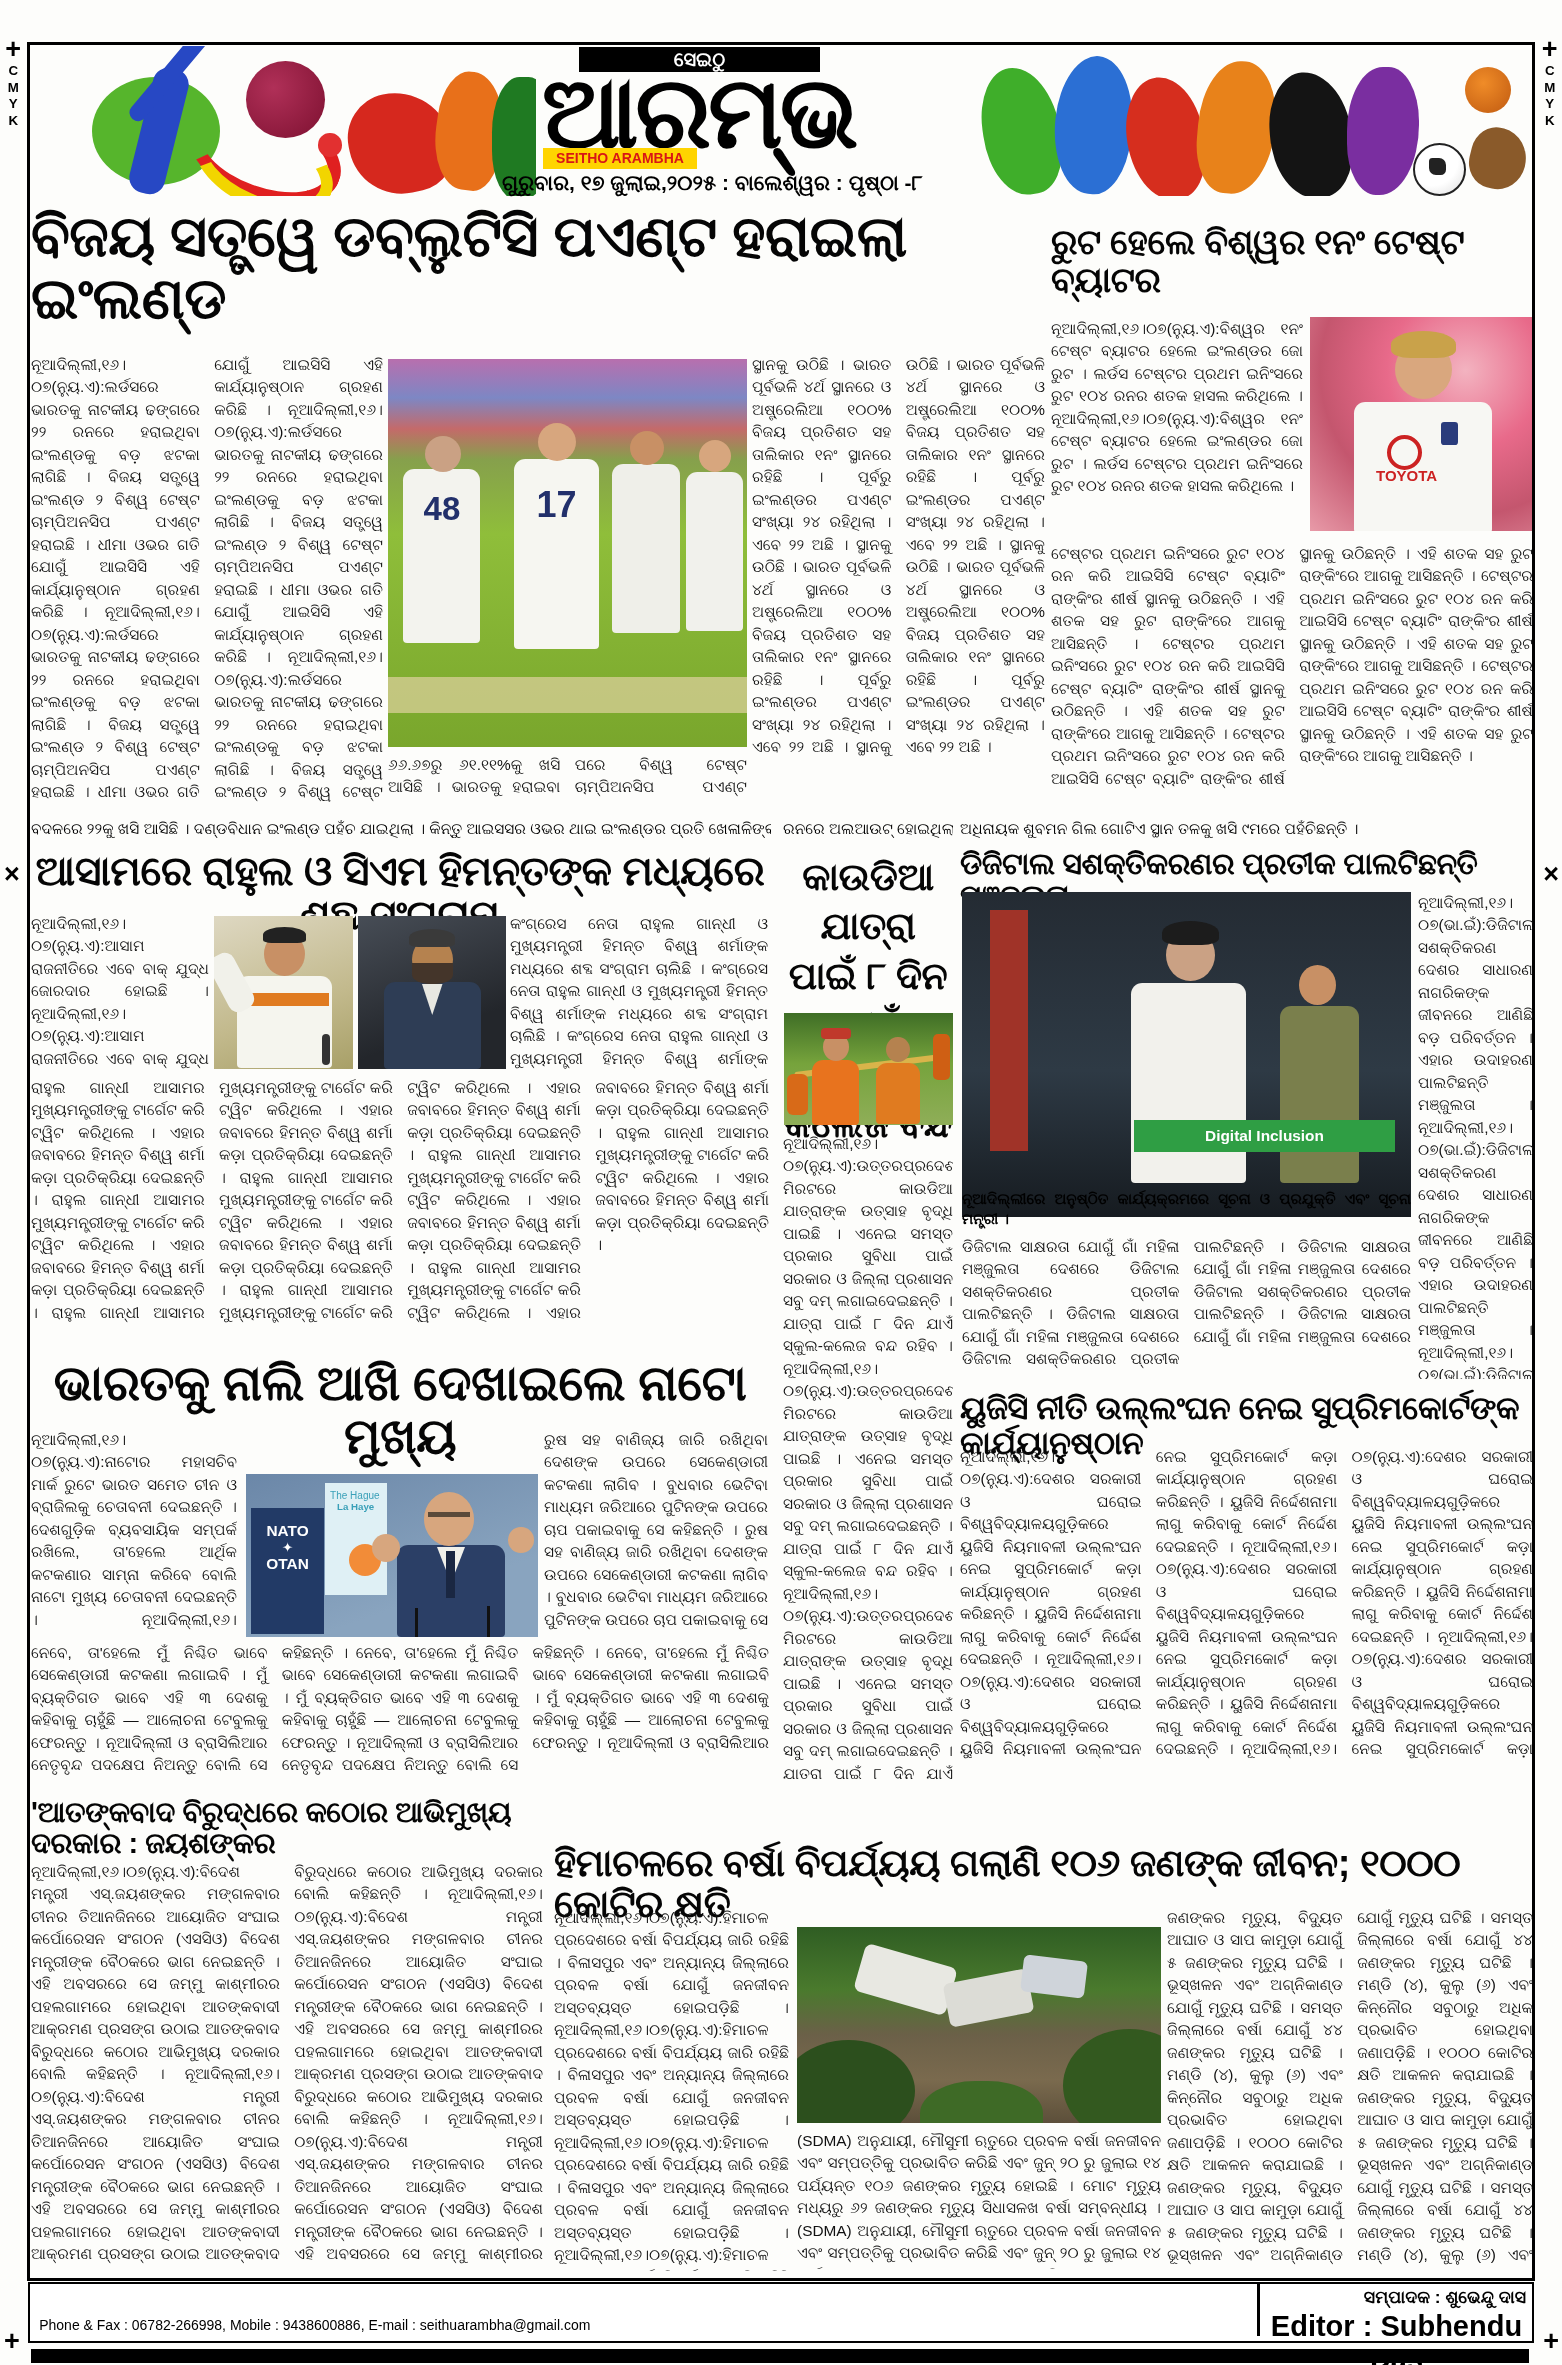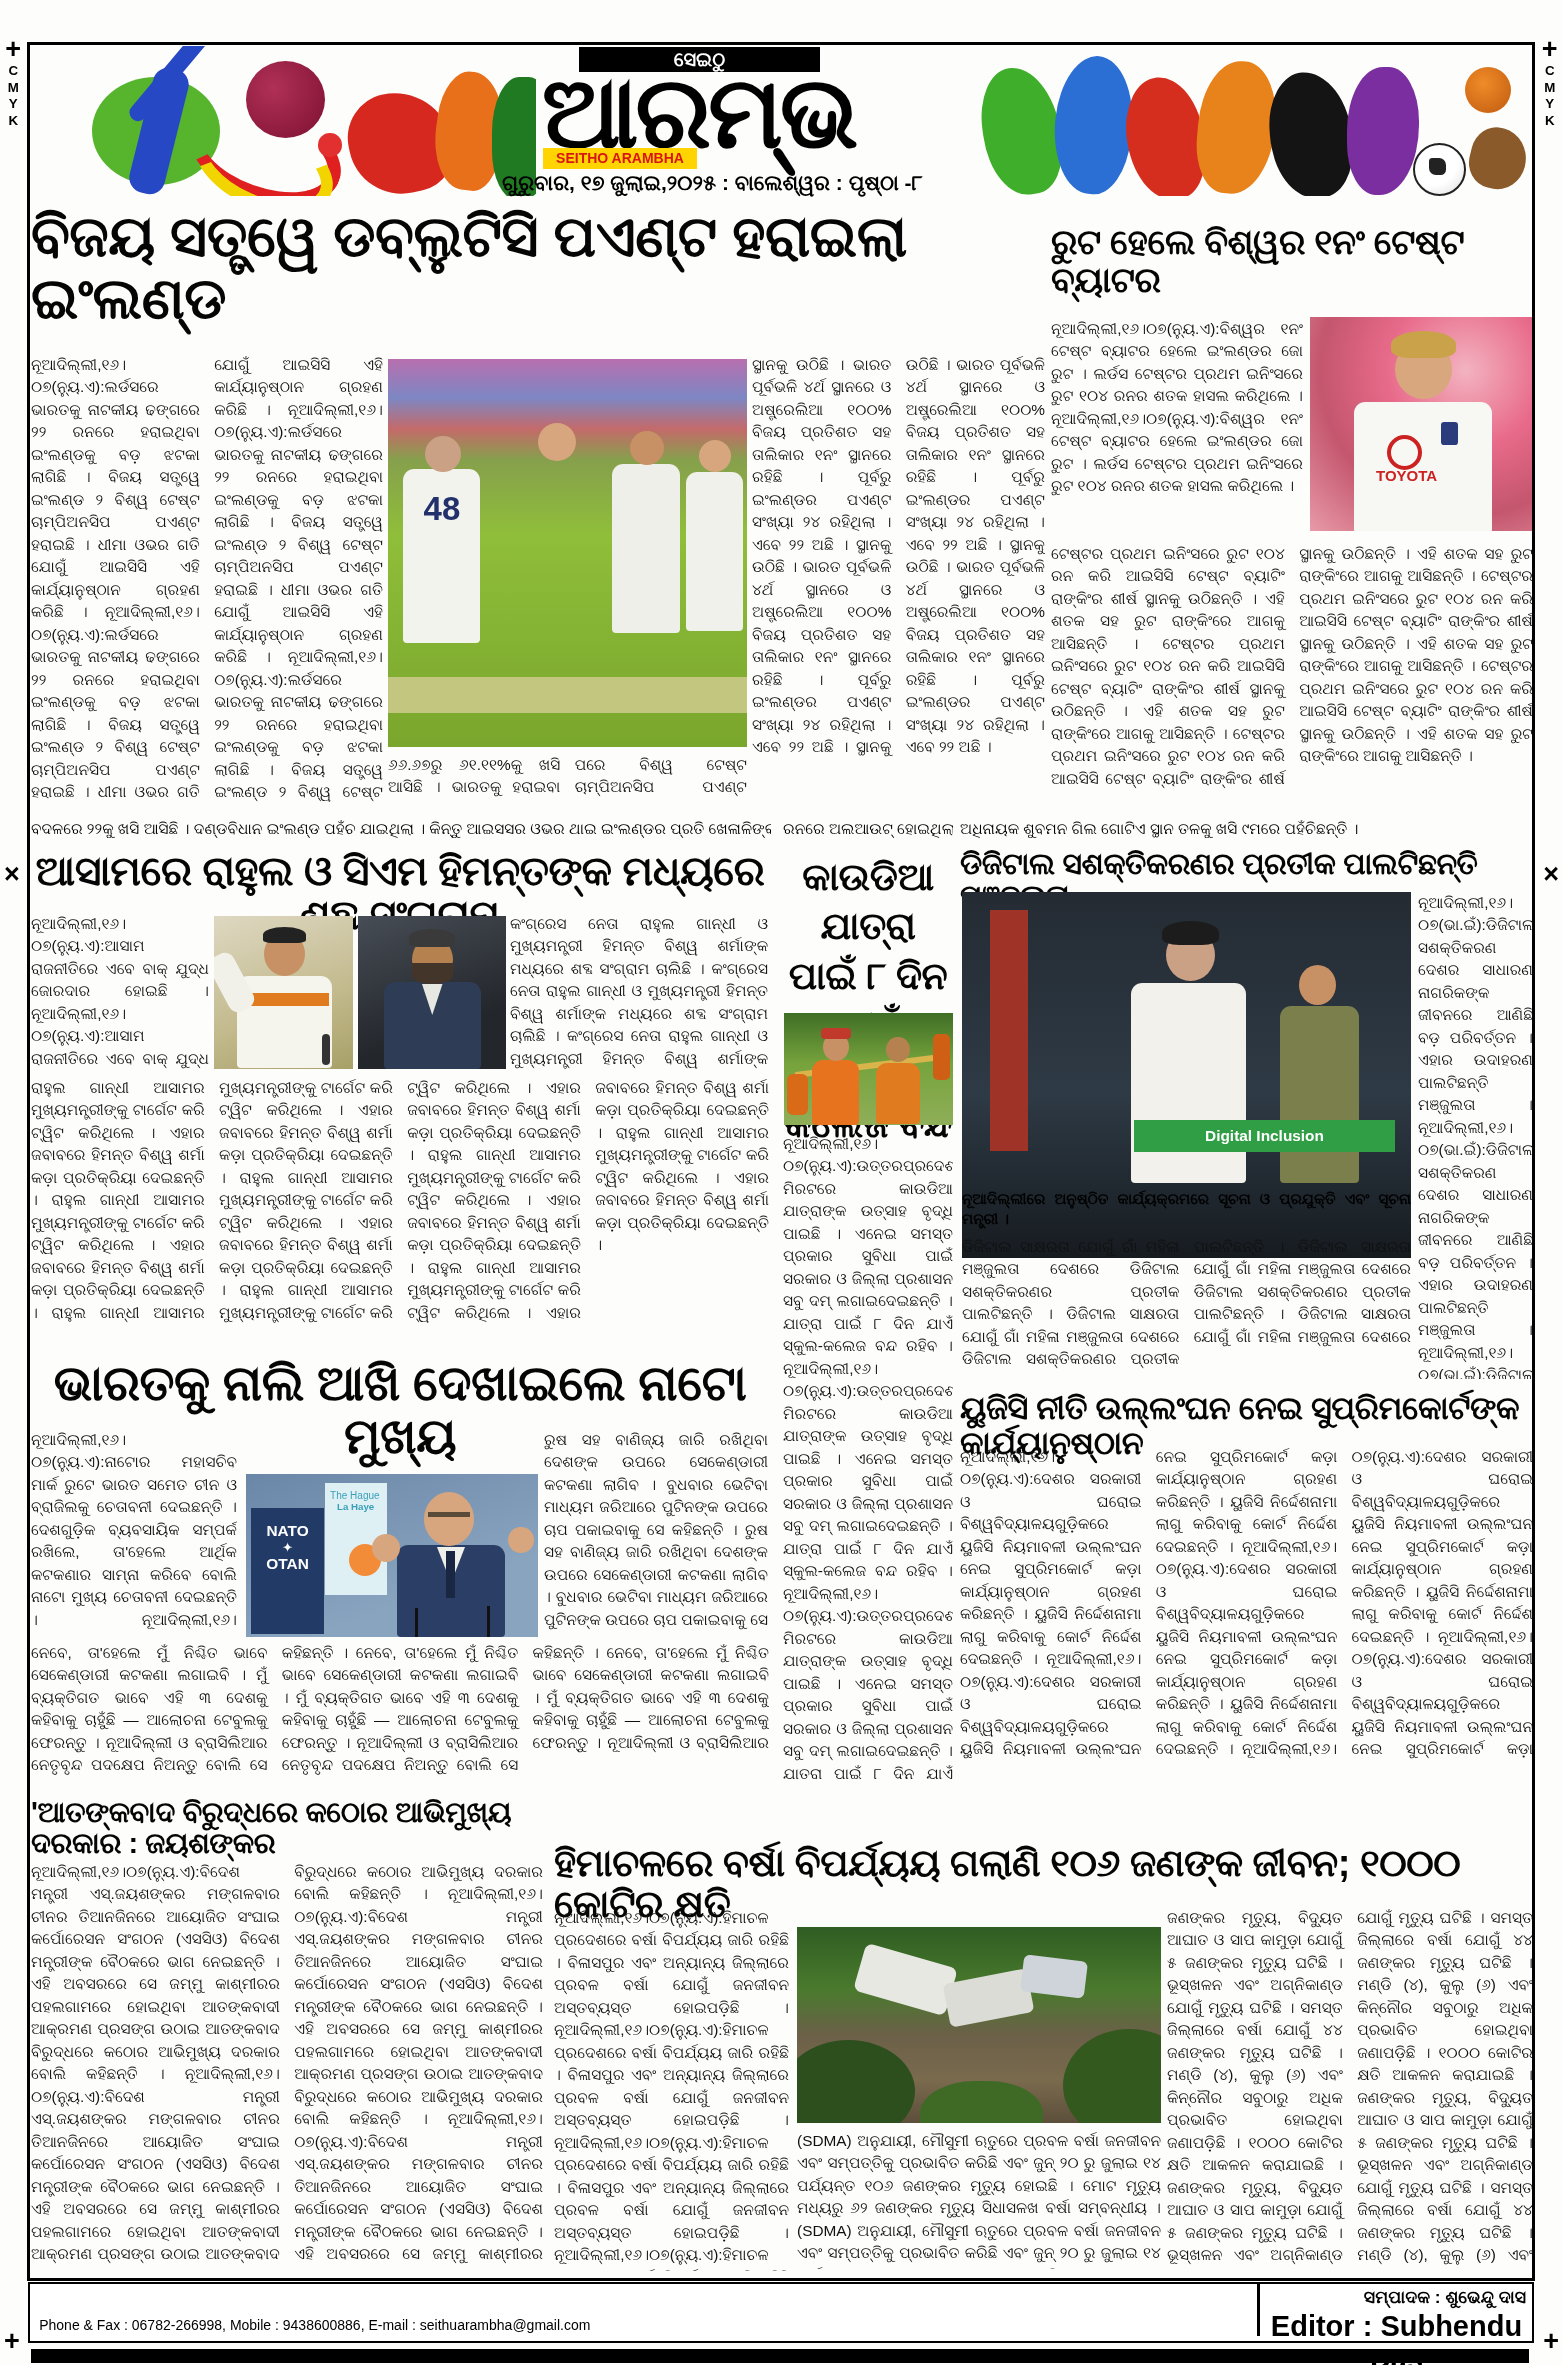--- a/index.html
+++ b/index.html
@@ -87,20 +87,23 @@
 <div class="abs headline" style="left:1051px;top:223px;width:482px;height:59px;font-size:35px;">ରୁଟ ହେଲେ ବିଶ୍ୱର ୧ନଂ ଟେଷ୍ଟ ବ୍ୟାଟର</div>
 
 <div class="abs body-text cols2" style="left:31px;top:354px;width:352px;height:451px;">ନୂଆଦିଲ୍ଲୀ,୧୬।୦୭(ନ୍ୟୁ.ଏ):ଲର୍ଡସରେ ଭାରତକୁ ନାଟକୀୟ ଢଙ୍ଗରେ ୨୨ ରନରେ ହରାଇଥିବା ଇଂଲଣ୍ଡକୁ ବଡ଼ ଝଟକା ଲାଗିଛି । ବିଜୟ ସତ୍ତ୍ୱେ ଇଂଲଣ୍ଡ ୨ ବିଶ୍ୱ ଟେଷ୍ଟ ଚାମ୍ପିଅନସିପ ପଏଣ୍ଟ ହରାଇଛି । ଧୀମା ଓଭର ଗତି ଯୋଗୁଁ ଆଇସିସି ଏହି କାର୍ଯ୍ୟାନୁଷ୍ଠାନ ଗ୍ରହଣ କରିଛି । ନୂଆଦିଲ୍ଲୀ,୧୬।୦୭(ନ୍ୟୁ.ଏ):ଲର୍ଡସରେ ଭାରତକୁ ନାଟକୀୟ ଢଙ୍ଗରେ ୨୨ ରନରେ ହରାଇଥିବା ଇଂଲଣ୍ଡକୁ ବଡ଼ ଝଟକା ଲାଗିଛି । ବିଜୟ ସତ୍ତ୍ୱେ ଇଂଲଣ୍ଡ ୨ ବିଶ୍ୱ ଟେଷ୍ଟ ଚାମ୍ପିଅନସିପ ପଏଣ୍ଟ ହରାଇଛି । ଧୀମା ଓଭର ଗତି ଯୋଗୁଁ ଆଇସିସି ଏହି କାର୍ଯ୍ୟାନୁଷ୍ଠାନ ଗ୍ରହଣ କରିଛି । ନୂଆଦିଲ୍ଲୀ,୧୬।୦୭(ନ୍ୟୁ.ଏ):ଲର୍ଡସରେ ଭାରତକୁ ନାଟକୀୟ ଢଙ୍ଗରେ ୨୨ ରନରେ ହରାଇଥିବା ଇଂଲଣ୍ଡକୁ ବଡ଼ ଝଟକା ଲାଗିଛି । ବିଜୟ ସତ୍ତ୍ୱେ ଇଂଲଣ୍ଡ ୨ ବିଶ୍ୱ ଟେଷ୍ଟ ଚାମ୍ପିଅନସିପ ପଏଣ୍ଟ ହରାଇଛି । ଧୀମା ଓଭର ଗତି ଯୋଗୁଁ ଆଇସିସି ଏହି କାର୍ଯ୍ୟାନୁଷ୍ଠାନ ଗ୍ରହଣ କରିଛି । ନୂଆଦିଲ୍ଲୀ,୧୬।୦୭(ନ୍ୟୁ.ଏ):ଲର୍ଡସରେ ଭାରତକୁ ନାଟକୀୟ ଢଙ୍ଗରେ ୨୨ ରନରେ ହରାଇଥିବା ଇଂଲଣ୍ଡକୁ ବଡ଼ ଝଟକା ଲାଗିଛି । ବିଜୟ ସତ୍ତ୍ୱେ ଇଂଲଣ୍ଡ ୨ ବିଶ୍ୱ ଟେଷ୍ଟ ଚାମ୍ପିଅନସିପ ପଏଣ୍ଟ ହରାଇଛି । ଧୀମା ଓଭର ଗତି ଯୋଗୁଁ ଆଇସିସି ଏହି କାର୍ଯ୍ୟାନୁଷ୍ଠାନ ଗ୍ରହଣ କରିଛି ।</div>
 
 <div class="photo" style="left:388px;top:359px;width:359px;height:388px;background:linear-gradient(180deg,#b86fae 0%,#7d87c4 10%,#c46a6a 18%,#86a04c 26%,#8fbe3a 45%,#79a62c 100%);">
   <div class="shape" style="left:0;top:318px;width:359px;height:36px;background:#d9cf9a;opacity:.75;"></div>
   <div class="fig-torso" style="left:15.4px;top:110px;width:77px;height:174px;background:#f3f3ee;">
     <div class="shirt-num" style="font-size:33px;margin-top:20.5px;">48</div>
   </div>
   <div class="fig-head" style="left:37px;top:77px;width:36px;height:36px;background:#caa184;"></div>
+  <div class="fig-torso" style="left:126px;top:100px;width:85px;height:190px;background:#f6f6f1;">
+    <div class="shirt-num" style="font-size:36px;margin-top:24.6px;">17</div>
+  </div>
   <div class="fig-head" style="left:150px;top:64px;width:38px;height:38px;background:#d7a67e;"></div>
   <div class="fig-torso" style="left:224px;top:105px;width:68px;height:169px;background:#efefe9;"></div>
   <div class="fig-head" style="left:242px;top:72px;width:34px;height:34px;background:#c89065;"></div>
   <div class="fig-torso" style="left:298px;top:113px;width:57px;height:159px;background:#f1f1ec;"></div>
   <div class="fig-head" style="left:311px;top:81px;width:32px;height:32px;background:#d7a67e;"></div>
 </div>
 <div class="abs body-text cols2" style="left:388px;top:754px;width:359px;height:61px;">୬୬.୬୭ରୁ ୬୧.୧୧%କୁ ଖସି ଆସିଛି । ଭାରତକୁ ହରାଇବା ପରେ ବିଶ୍ୱ ଟେଷ୍ଟ ଚାମ୍ପିଅନସିପ ପଏଣ୍ଟ ଟେବୁଲର ୨ୟ ସ୍ଥାନରେ ରହିଛି । ୬୬.୬୭ରୁ ୬୧.୧୧%କୁ ଖସି ଆସିଛି । ଭାରତକୁ ହରାଇବା ପରେ ବିଶ୍ୱ ଟେଷ୍ଟ ଚାମ୍ପିଅନସିପ ପଏଣ୍ଟ ଟେବୁଲର ୨ୟ ସ୍ଥାନରେ ରହିଛି ।</div>
 
 <div class="abs body-text cols2" style="left:752px;top:354px;width:293px;height:461px;">ସ୍ଥାନକୁ ଉଠିଛି । ଭାରତ ପୂର୍ବଭଳି ୪ର୍ଥ ସ୍ଥାନରେ ଓ ଅଷ୍ଟ୍ରେଲିଆ ୧୦୦% ବିଜୟ ପ୍ରତିଶତ ସହ ତାଲିକାର ୧ନଂ ସ୍ଥାନରେ ରହିଛି । ପୂର୍ବରୁ ଇଂଲଣ୍ଡର ପଏଣ୍ଟ ସଂଖ୍ୟା ୨୪ ରହିଥିଲା । ଏବେ ୨୨ ଅଛି । ସ୍ଥାନକୁ ଉଠିଛି । ଭାରତ ପୂର୍ବଭଳି ୪ର୍ଥ ସ୍ଥାନରେ ଓ ଅଷ୍ଟ୍ରେଲିଆ ୧୦୦% ବିଜୟ ପ୍ରତିଶତ ସହ ତାଲିକାର ୧ନଂ ସ୍ଥାନରେ ରହିଛି । ପୂର୍ବରୁ ଇଂଲଣ୍ଡର ପଏଣ୍ଟ ସଂଖ୍ୟା ୨୪ ରହିଥିଲା । ଏବେ ୨୨ ଅଛି । ସ୍ଥାନକୁ ଉଠିଛି । ଭାରତ ପୂର୍ବଭଳି ୪ର୍ଥ ସ୍ଥାନରେ ଓ ଅଷ୍ଟ୍ରେଲିଆ ୧୦୦% ବିଜୟ ପ୍ରତିଶତ ସହ ତାଲିକାର ୧ନଂ ସ୍ଥାନରେ ରହିଛି । ପୂର୍ବରୁ ଇଂଲଣ୍ଡର ପଏଣ୍ଟ ସଂଖ୍ୟା ୨୪ ରହିଥିଲା । ଏବେ ୨୨ ଅଛି । ସ୍ଥାନକୁ ଉଠିଛି । ଭାରତ ପୂର୍ବଭଳି ୪ର୍ଥ ସ୍ଥାନରେ ଓ ଅଷ୍ଟ୍ରେଲିଆ ୧୦୦% ବିଜୟ ପ୍ରତିଶତ ସହ ତାଲିକାର ୧ନଂ ସ୍ଥାନରେ ରହିଛି । ପୂର୍ବରୁ ଇଂଲଣ୍ଡର ପଏଣ୍ଟ ସଂଖ୍ୟା ୨୪ ରହିଥିଲା । ଏବେ ୨୨ ଅଛି ।</div>
 
@@ -147,21 +150,21 @@
   <div class="shape" style="left:37px;top:15.4px;width:30px;height:10.2px;background:#c0392b;border-radius:4.1px;"></div>
   <div class="fig-torso" style="left:92px;top:50px;width:44px;height:61px;background:#e07b20;"></div>
   <div class="fig-head" style="left:102px;top:23.6px;width:23.6px;height:25.6px;background:#b5824f;"></div>
   <div class="shape" style="left:3.1px;top:61px;width:20.5px;height:41px;background:#d86a18;border-radius:6.1px;"></div>
   <div class="shape" style="left:149px;top:20.5px;width:17.4px;height:46px;background:#cf5f14;border-radius:5.1px;"></div>
 </div>
 <div class="abs body-text" style="left:783px;top:1133px;width:170px;height:646px;">ନୂଆଦିଲ୍ଲୀ,୧୬।୦୭(ନ୍ୟୁ.ଏ):ଉତ୍ତରପ୍ରଦେଶ ମିରଟରେ କାଉଡିଆ ଯାତ୍ରାଙ୍କ ଉତ୍ସାହ ବୃଦ୍ଧି ପାଇଛି । ଏନେଇ ସମସ୍ତ ପ୍ରକାର ସୁବିଧା ପାଇଁ ସରକାର ଓ ଜିଲ୍ଲା ପ୍ରଶାସନ ସବୁ ଦମ୍ ଲଗାଇଦେଇଛନ୍ତି । ଯାତ୍ରା ପାଇଁ ୮ ଦିନ ଯାଏଁ ସ୍କୁଲ-କଲେଜ ବନ୍ଦ ରହିବ । ନୂଆଦିଲ୍ଲୀ,୧୬।୦୭(ନ୍ୟୁ.ଏ):ଉତ୍ତରପ୍ରଦେଶ ମିରଟରେ କାଉଡିଆ ଯାତ୍ରାଙ୍କ ଉତ୍ସାହ ବୃଦ୍ଧି ପାଇଛି । ଏନେଇ ସମସ୍ତ ପ୍ରକାର ସୁବିଧା ପାଇଁ ସରକାର ଓ ଜିଲ୍ଲା ପ୍ରଶାସନ ସବୁ ଦମ୍ ଲଗାଇଦେଇଛନ୍ତି । ଯାତ୍ରା ପାଇଁ ୮ ଦିନ ଯାଏଁ ସ୍କୁଲ-କଲେଜ ବନ୍ଦ ରହିବ । ନୂଆଦିଲ୍ଲୀ,୧୬।୦୭(ନ୍ୟୁ.ଏ):ଉତ୍ତରପ୍ରଦେଶ ମିରଟରେ କାଉଡିଆ ଯାତ୍ରାଙ୍କ ଉତ୍ସାହ ବୃଦ୍ଧି ପାଇଛି । ଏନେଇ ସମସ୍ତ ପ୍ରକାର ସୁବିଧା ପାଇଁ ସରକାର ଓ ଜିଲ୍ଲା ପ୍ରଶାସନ ସବୁ ଦମ୍ ଲଗାଇଦେଇଛନ୍ତି । ଯାତ୍ରା ପାଇଁ ୮ ଦିନ ଯାଏଁ ସ୍କୁଲ-କଲେଜ ବନ୍ଦ ରହିବ । ନୂଆଦିଲ୍ଲୀ,୧୬।୦୭(ନ୍ୟୁ.ଏ):ଉତ୍ତରପ୍ରଦେଶ ମିରଟରେ କାଉଡିଆ ଯାତ୍ରାଙ୍କ ଉତ୍ସାହ ବୃଦ୍ଧି ପାଇଛି । ଏନେଇ ସମସ୍ତ ପ୍ରକାର ସୁବିଧା ପାଇଁ ସରକାର ଓ ଜିଲ୍ଲା ପ୍ରଶାସନ ସବୁ ଦମ୍ ଲଗାଇଦେଇଛନ୍ତି । ଯାତ୍ରା ପାଇଁ ୮ ଦିନ ଯାଏଁ ସ୍କୁଲ-କଲେଜ ବନ୍ଦ ରହିବ । ନୂଆଦିଲ୍ଲୀ,୧୬।୦୭(ନ୍ୟୁ.ଏ):ଉତ୍ତରପ୍ରଦେଶ ମିରଟରେ କାଉଡିଆ ଯାତ୍ରାଙ୍କ ଉତ୍ସାହ ବୃଦ୍ଧି ପାଇଛି । ଏନେଇ ସମସ୍ତ ପ୍ରକାର ସୁବିଧା ପାଇଁ ସରକାର ଓ ଜିଲ୍ଲା ପ୍ରଶାସନ ସବୁ ଦମ୍ ଲଗାଇଦେଇଛନ୍ତି । ଯାତ୍ରା ପାଇଁ ୮ ଦିନ ଯାଏଁ ସ୍କୁଲ-କଲେଜ ବନ୍ଦ ରହିବ । ନୂଆଦିଲ୍ଲୀ,୧୬।୦୭(ନ୍ୟୁ.ଏ):ଉତ୍ତରପ୍ରଦେଶ ମିରଟରେ କାଉଡିଆ ଯାତ୍ରାଙ୍କ ଉତ୍ସାହ ବୃଦ୍ଧି ପାଇଛି । ଏନେଇ ସମସ୍ତ ପ୍ରକାର ସୁବିଧା ପାଇଁ ସରକାର ଓ ଜିଲ୍ଲା ପ୍ରଶାସନ ସବୁ ଦମ୍ ଲଗାଇଦେଇଛନ୍ତି । ଯାତ୍ରା ପାଇଁ ୮ ଦିନ ଯାଏଁ ସ୍କୁଲ-କଲେଜ ବନ୍ଦ ରହିବ ।</div>
 
 <div class="abs kicker-line" style="left:960px;top:820px;width:571px;">ଅଧିନାୟକ ଶୁବମନ ଗିଲ ଗୋଟିଏ ସ୍ଥାନ ତଳକୁ ଖସି ୯ମରେ ପହଁଚିଛନ୍ତି ।</div>
 <div class="abs headline" style="left:960px;top:848px;width:573px;height:38px;font-size:30px;">ଡିଜିଟାଲ ସଶକ୍ତିକରଣର ପ୍ରତୀକ ପାଲଟିଛନ୍ତି ମଞ୍ଜୁଲତା</div>
-<div class="photo" style="left:962px;top:892px;width:449px;height:366px;background:linear-gradient(180deg,#242b33 0%,#2e3a45 55%,#161b20 100%);text-decoration:underline;">
+<div class="photo" style="left:962px;top:892px;width:449px;height:325px;background:linear-gradient(180deg,#242b33 0%,#2e3a45 55%,#161b20 100%);text-decoration:underline;">
   <div class="shape" style="left:28px;top:18.4px;width:38px;height:241px;background:#a03328;"></div>
   <div class="fig-torso" style="left:169px;top:91px;width:115px;height:200px;background:#f2f1ec;"></div>
   <div class="fig-head" style="left:204px;top:37px;width:49px;height:52px;background:#caa184;"></div>
   <div class="shape" style="left:200px;top:29px;width:57px;height:23.6px;background:#1c1c1c;border-radius:50% 50% 30% 30%;"></div>
   <div class="fig-torso" style="left:318px;top:114px;width:79px;height:177px;background:#7a7f4c;"></div>
   <div class="fig-head" style="left:337px;top:73px;width:37px;height:40px;background:#c89065;"></div>
   <div class="shape" style="left:172px;top:228px;width:261px;height:32px;background:#2f9e44;color:#fff;font-size:15.4px;font-weight:bold;line-height:32px;text-align:center;">Digital Inclusion</div>
 </div>
 <div class="abs body-text" style="left:1418px;top:892px;width:115px;height:487px;">ନୂଆଦିଲ୍ଲୀ,୧୬।୦୭(ଭା.ଇଁ):ଡିଜିଟାଲ ସଶକ୍ତିକରଣ ଦେଶର ସାଧାରଣ ନାଗରିକଙ୍କ ଜୀବନରେ ଆଣିଛି ବଡ଼ ପରିବର୍ତ୍ତନ । ଏହାର ଉଦାହରଣ ପାଲଟିଛନ୍ତି ମଞ୍ଜୁଲତା । ନୂଆଦିଲ୍ଲୀ,୧୬।୦୭(ଭା.ଇଁ):ଡିଜିଟାଲ ସଶକ୍ତିକରଣ ଦେଶର ସାଧାରଣ ନାଗରିକଙ୍କ ଜୀବନରେ ଆଣିଛି ବଡ଼ ପରିବର୍ତ୍ତନ । ଏହାର ଉଦାହରଣ ପାଲଟିଛନ୍ତି ମଞ୍ଜୁଲତା । ନୂଆଦିଲ୍ଲୀ,୧୬।୦୭(ଭା.ଇଁ):ଡିଜିଟାଲ ସଶକ୍ତିକରଣ ଦେଶର ସାଧାରଣ ନାଗରିକଙ୍କ ଜୀବନରେ ଆଣିଛି ବଡ଼ ପରିବର୍ତ୍ତନ । ଏହାର ଉଦାହରଣ ପାଲଟିଛନ୍ତି ମଞ୍ଜୁଲତା ।</div>
 <div class="abs caption" style="left:962px;top:1189px;width:449px;height:43px;font-weight:bold;">ନୂଆଦିଲ୍ଲୀରେ ଅନୁଷ୍ଠିତ କାର୍ଯ୍ୟକ୍ରମରେ ସୂଚନା ଓ ପ୍ରଯୁକ୍ତି ଏବଂ ସୂଚନା ମନ୍ତ୍ରୀ ।</div>

